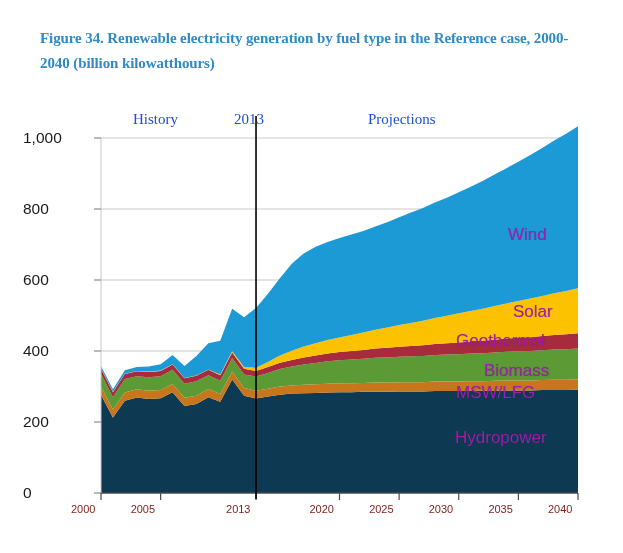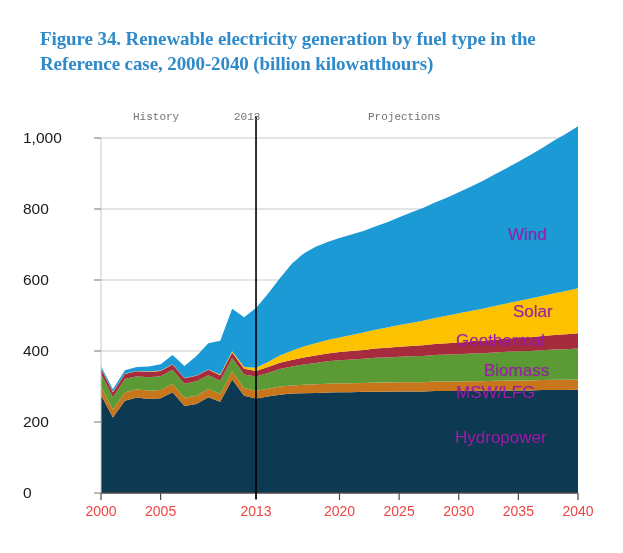--- a/index.html
+++ b/index.html
@@ -8,57 +8,57 @@
     background:#ffffff;
     font-family:"Liberation Sans", sans-serif;
     overflow:hidden;
     position:relative;
   }
   #figure-title{
     position:absolute;
     left:40px; top:26px; width:540px;
     font-family:"Liberation Serif", serif;
     font-weight:bold;
-    font-size:19px;
+    font-size:15px;
     line-height:25px;
     color:#2f8ac9;
     letter-spacing:-0.1px;
   }
   #chart-area{
     position:absolute;
     left:0; top:0; width:623px; height:553px;
   }
   .band-label{
     position:absolute;
     color:#a21caf;
     font-size:17px;
     font-family:"Liberation Sans", sans-serif;
     white-space:nowrap;
     text-shadow:0 0 1px rgba(0,0,0,.25);
   }
   .period-label{
     position:absolute;
-    color:#737373;
-    font-size:11px;
-    font-family:Liberation Mono, monospace;
+    color:#1d4ed8;
+    font-size:15px;
+    font-family:Liberation Serif, serif;
     white-space:nowrap;
   }
   .ytick-label{
     position:absolute;
     color:#1a1a1a;
     font-size:15.5px;
     text-align:left;
     width:60px;
     white-space:nowrap;
   }
   .xtick-label{
     position:absolute;
-    color:#ef4444;
-    font-size:14px;
-    text-align:center;
+    color:#7f1d1d;
+    font-size:11px;
+    text-align:left;
     width:60px;
     white-space:nowrap;
   }
 </style>
 </head>
 <body>
 
 <div id="figure-title">Figure 34. Renewable electricity generation by fuel type in the Reference case, 2000-2040 (billion kilowatthours)</div>
 
 <div id="chart-area">

